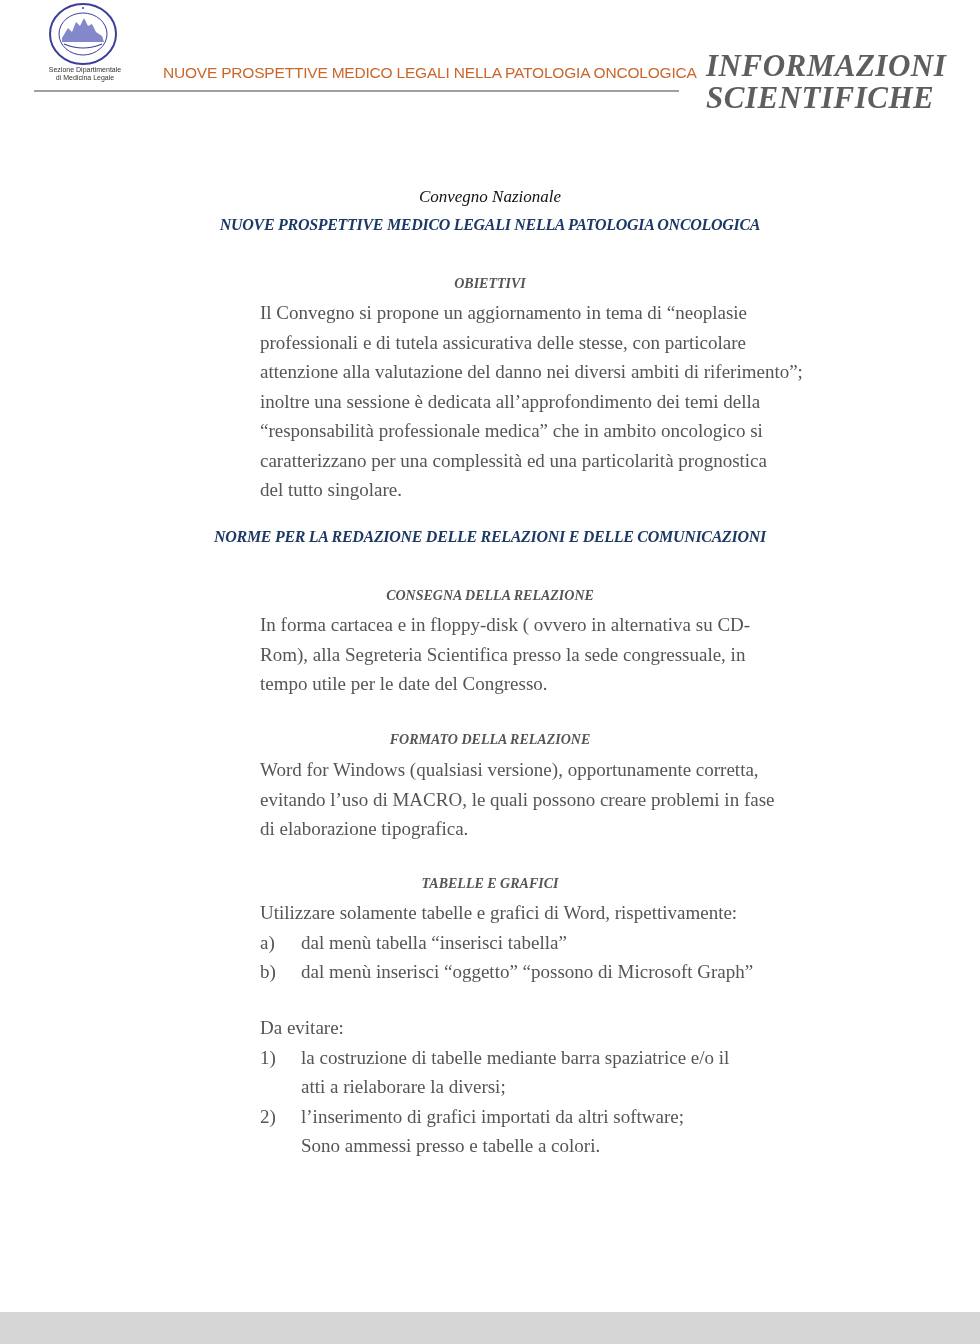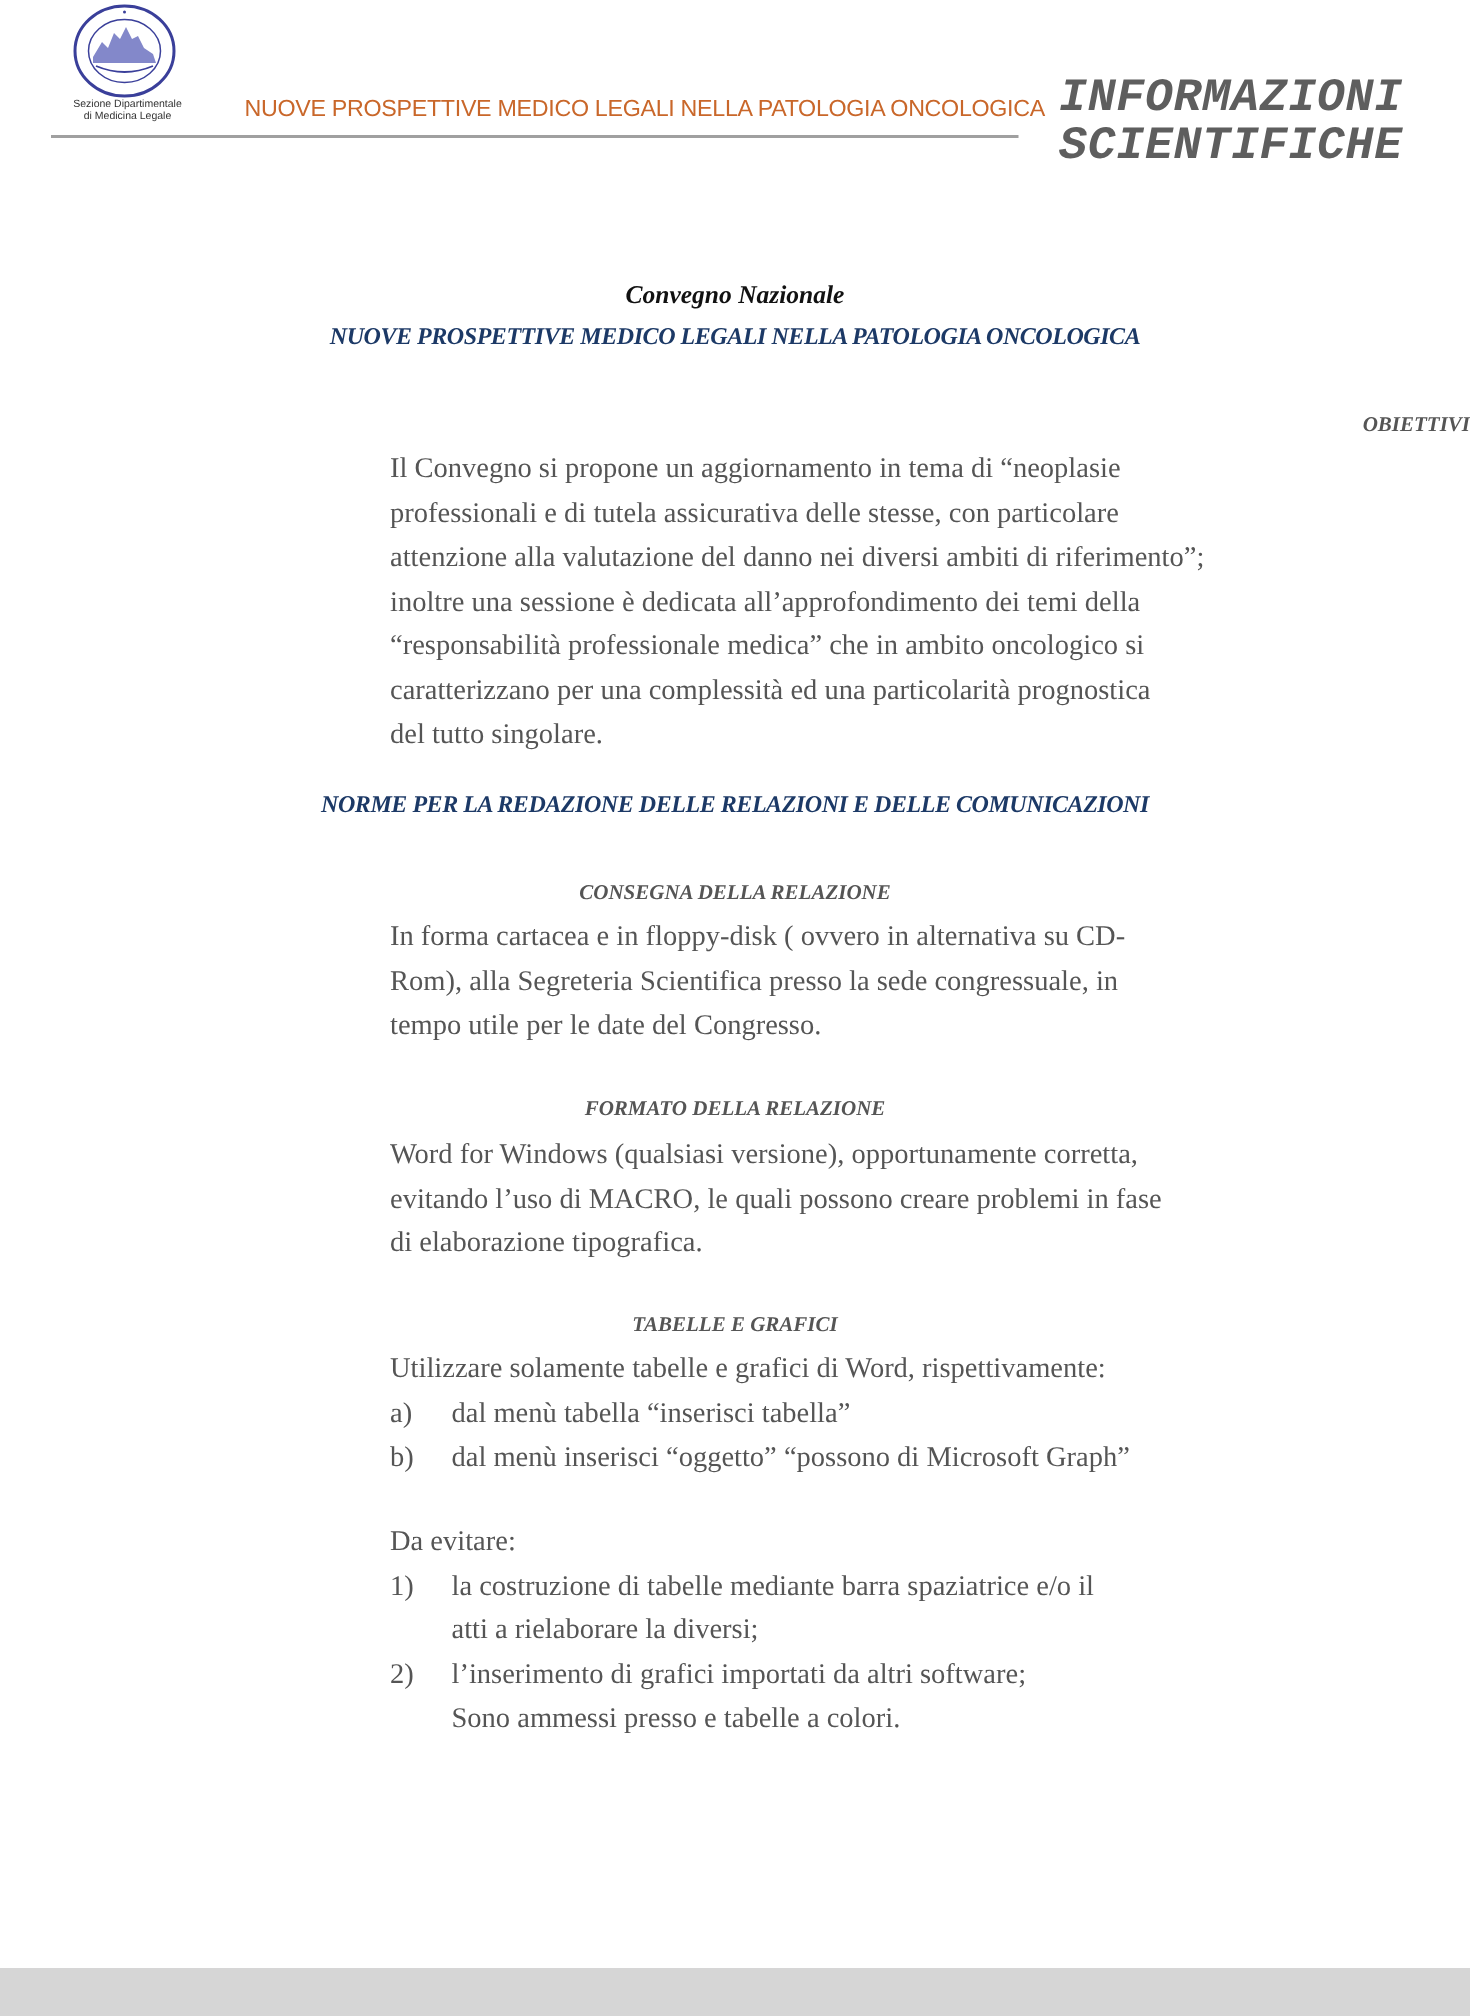--- a/index.html
+++ b/index.html
@@ -21,24 +21,24 @@
       position: absolute; left: 163px; top: 64px;
       font-family: "Liberation Sans", sans-serif; font-size: 15.5px;
       color: #c9672a; letter-spacing: -0.2px; white-space: nowrap;
     }
     .header-rule {
       position: absolute; left: 34px; top: 90px; width: 645px; height: 2px;
       background: #a0a0a0;
     }
     .brand {
       position: absolute; left: 706px; top: 50px;
-      font-family: Liberation Mono, monospace; font-weight: bold; font-style: italic;
+      font-family: Liberation Serif, serif; font-weight: bold; font-style: italic;
       font-size: 31px; line-height: 32px; color: #5e5e5e; letter-spacing: 0.5px;
     }
-    .center { position: absolute; left: 0; width: 980px; text-align: center; white-space: nowrap; font-weight: bold; }
+    .center { position: absolute; left: 0; width: 980px; text-align: center; white-space: nowrap; }
     .subtitle { top: 187px; font-style: italic; font-size: 17px; color: #111111; }
     .main-title {
       top: 216px; font-style: italic; font-weight: bold; font-size: 16px;
       color: #1c3966; letter-spacing: -0.3px;
     }
     .section-head {
       font-style: italic; font-weight: bold; font-size: 14px; color: #555555;
     }
     .body-block {
       position: absolute; left: 260px; width: 468px;
@@ -74,21 +74,21 @@
 <div class="header-title">NUOVE PROSPETTIVE MEDICO LEGALI NELLA PATOLOGIA ONCOLOGICA</div>
 <div class="header-rule"></div>
 <div class="brand">
   <div>INFORMAZIONI</div>
   <div>SCIENTIFICHE</div>
 </div>
 
 <div class="center subtitle">Convegno Nazionale</div>
 <div class="center main-title">NUOVE PROSPETTIVE MEDICO LEGALI NELLA PATOLOGIA ONCOLOGICA</div>
 
-<div class="center section-head" style="top:276px;text-align:right;">OBIETTIVI</div>
+<div class="center section-head" style="top:276px;">OBIETTIVI</div>
 <div class="body-block" style="top:298px;">
   <span class="line">Il Convegno si propone un aggiornamento in tema di “neoplasie</span>
   <span class="line">professionali e di tutela assicurativa delle stesse,  con particolare</span>
   <span class="line">attenzione alla valutazione del danno nei diversi ambiti di riferimento”;</span>
   <span class="line">inoltre una sessione è dedicata all’approfondimento dei  temi della</span>
   <span class="line">“responsabilità professionale medica” che in ambito oncologico si</span>
   <span class="line">caratterizzano per una complessità ed una particolarità prognostica</span>
   <span class="line last">del tutto singolare.</span>
 </div>
 

